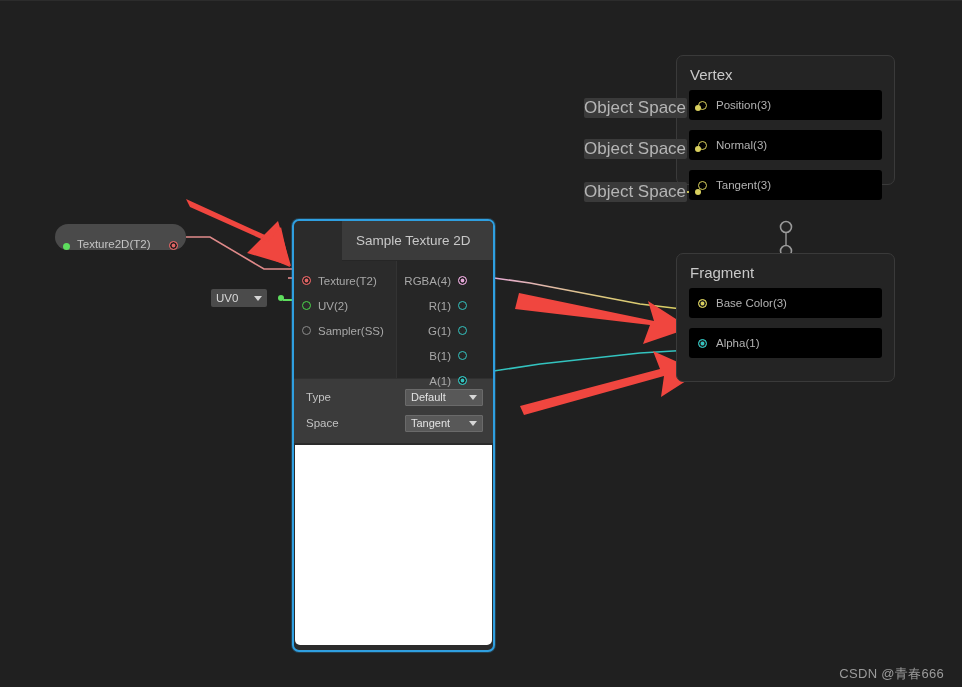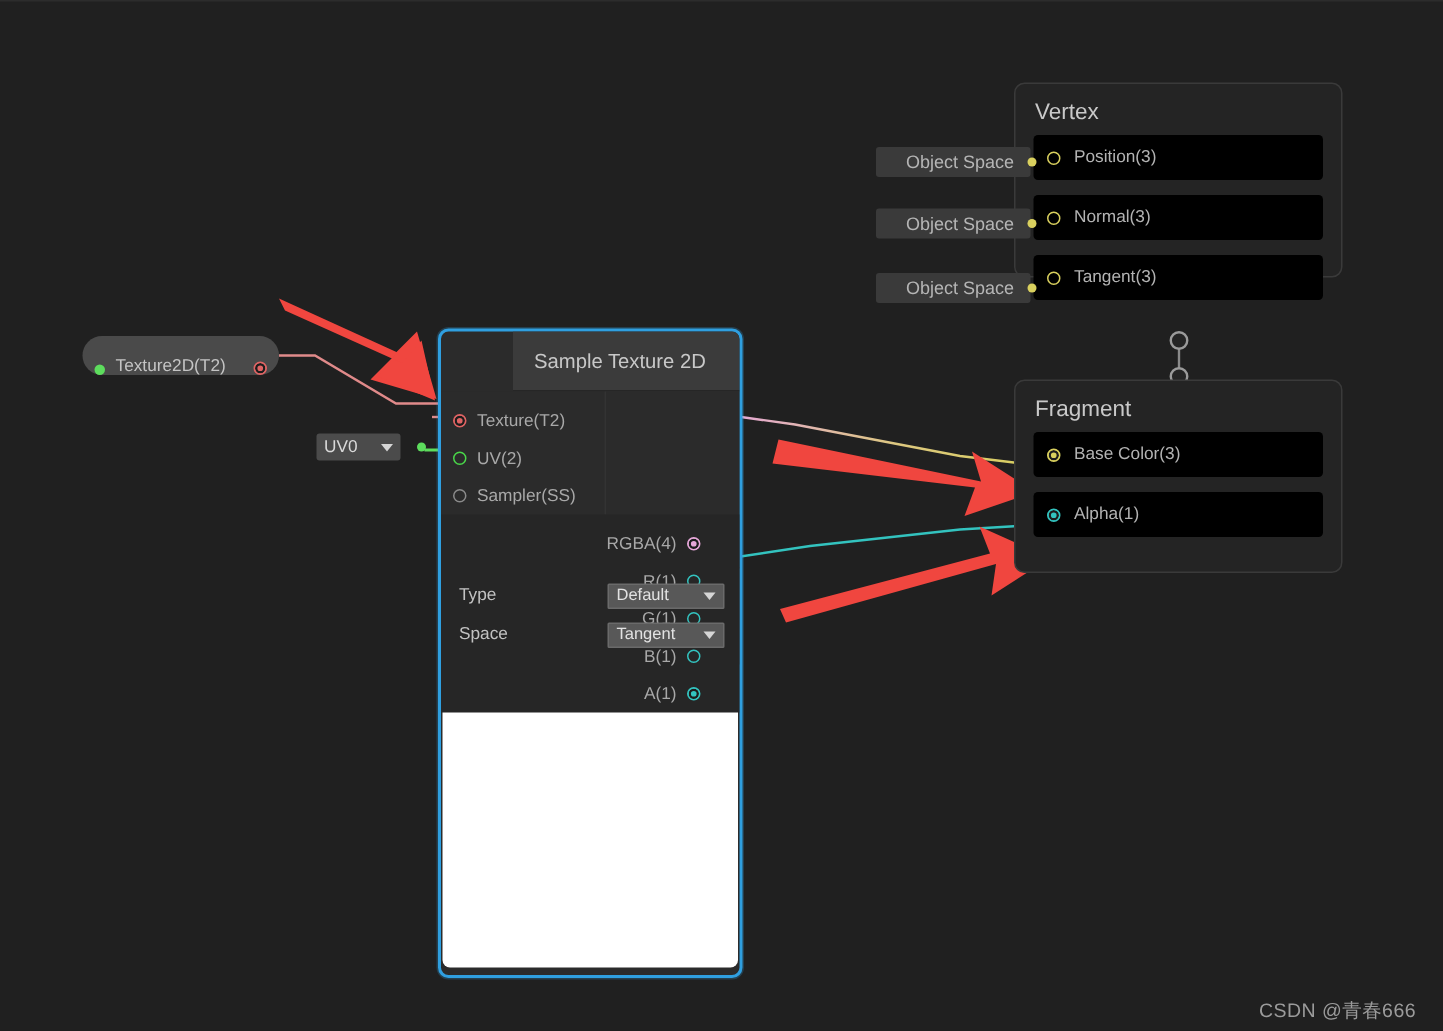--- a/index.html
+++ b/index.html
@@ -60,21 +60,20 @@
     color: #c8c8c8;
     background: #3b3b3b;
     border-bottom: 1px solid #262626;
     box-sizing: border-box;
     margin-left: 48px;
   }
   .st2d-ports {
     display: flex;
     height: 117px;
     background: #2b2b2b;
-    flex-direction: column;
   }
   .st2d-in {
     width: 110px;
     padding-top: 7px;
     box-sizing: border-box;
     border-right: 1px solid #333;
     background: #2b2b2b;
   }
   .st2d-out {
     flex: 1;
@@ -190,23 +189,23 @@
   }
 
   
   .pill {
     position: absolute;
     height: 20px;
     background: #3a3a3a;
     border-radius: 2px;
     display: flex;
     align-items: center;
-    padding: 0 20px;
-    box-sizing: border-box;
-    font-size: 12px;
+    padding: 0 0;
+    box-sizing: border-box;
+    font-size: 17px;
     color: #b5b5b5;
     white-space: nowrap;
   }
   .pill .dot {
     width: 6px; height: 6px;
     border-radius: 50%;
     background: #d9d05e;
     margin-left: 9px;
     flex: none;
   }

